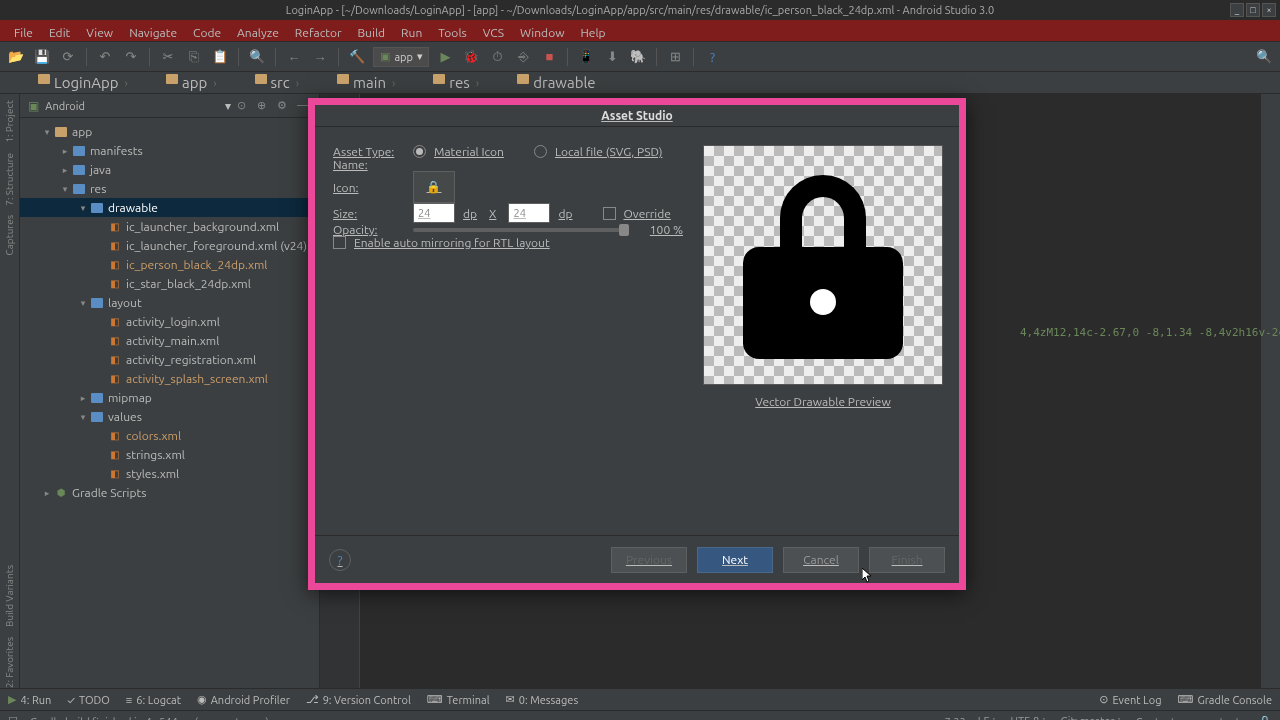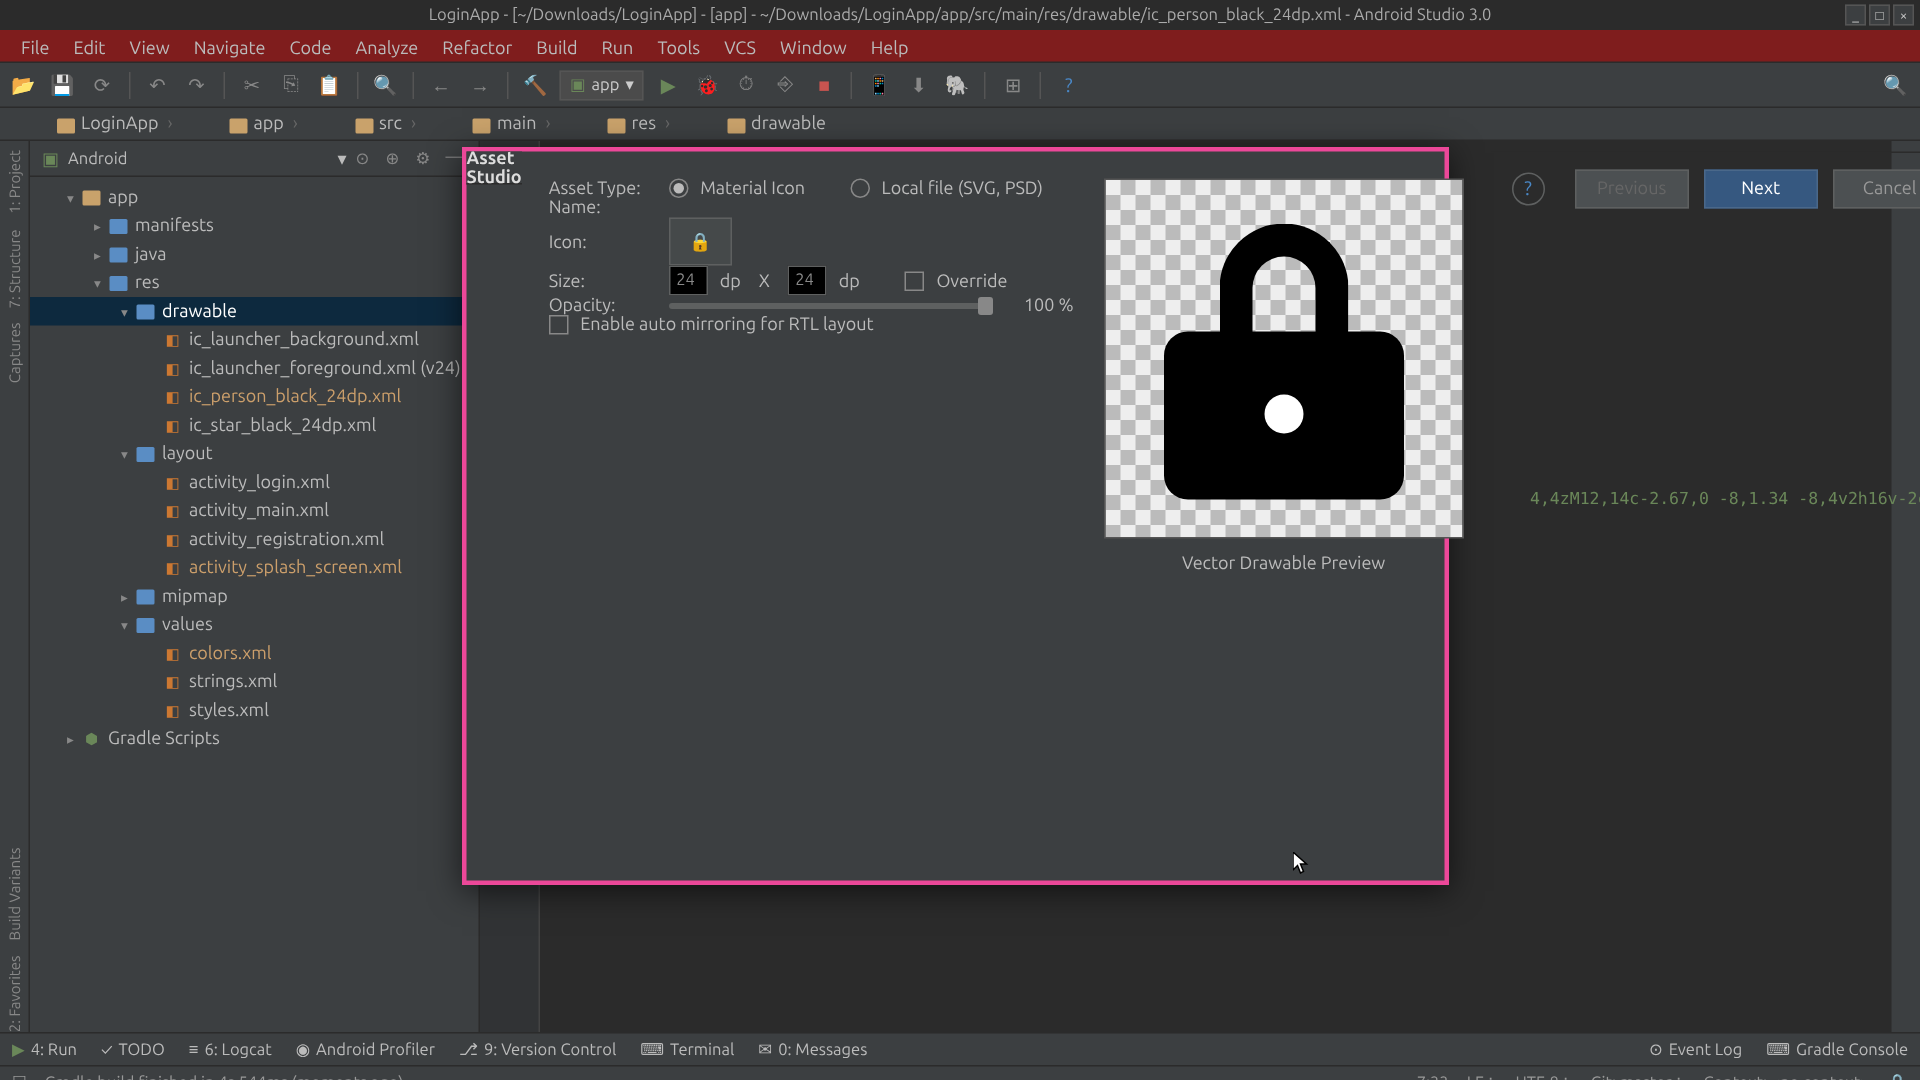--- a/index.html
+++ b/index.html
@@ -8,21 +8,21 @@
 .titlebar .winctrls { position:absolute; right:4px; display:flex; gap:2px; }
 .titlebar .winctrls span { width:14px; height:14px; background:#3c3f41; border:1px solid #555; display:inline-flex; align-items:center; justify-content:center; font-size:9px; color:#ccc; cursor:pointer; }
 .menubar { height:22px; background:#7f1d1d; display:flex; align-items:flex-end; padding:0 6px; border-bottom:1px solid #2b2b2b; }
 .menubar span { padding:2px 8px; font-size:12px; color:#bbb; cursor:pointer; }
 .toolbar { height:30px; background:#3c3f41; display:flex; align-items:center; padding:0 6px; gap:6px; border-bottom:1px solid #2b2b2b; }
 .tb-icon { width:20px; height:20px; display:inline-flex; align-items:center; justify-content:center; color:#888; font-size:13px; cursor:pointer; }
 .tb-sep { width:1px; height:18px; background:#555; margin:0 2px; }
 .runcfg { background:#4b4b4b; border:1px solid #555; padding:1px 6px; height:20px; display:flex; align-items:center; gap:4px; font-size:11px; color:#ccc; }
 .runcfg .tri { color:#6a8759; }
 .breadcrumbs { height:22px; background:#3c3f41; display:flex; align-items:center; padding:0 6px; gap:6px; border-bottom:1px solid #2b2b2b; }
-.bc-item { display:flex; align-items:flex-end; gap:4px; font-size:12px; color:#bbb;padding-left:32px; }
+.bc-item { display:flex; align-items:flex-start; gap:4px; font-size:15px; color:#bbb;padding-left:32px; }
 .bc-sep { color:#666; }
 .folder-icon { width:12px; height:10px; background:#c9a26b; border-radius:1px; display:inline-block; position:relative; }
 .folder-icon.blue { background:#5a8dc4; }
 .main { display:flex; height:594px; }
 .leftstrip { width:20px; background:#3c3f41; border-right:1px solid #2b2b2b; display:flex; flex-direction:column; align-items:center; gap:10px; padding-top:6px; }
 .leftstrip div { writing-mode:vertical-rl; transform:rotate(180deg); font-size:10px; color:#888; cursor:pointer; }
 .projpane { width:300px; background:#3c3f41; border-right:1px solid #2b2b2b; display:flex; flex-direction:column; }
 .projhdr { height:24px; display:flex; align-items:center; padding:0 8px; gap:6px; border-bottom:1px solid #2b2b2b; }
 .projhdr .title { flex:1; font-size:11px; }
 .projhdr .hicon { width:14px; height:14px; color:#888; font-size:11px; cursor:pointer; }
@@ -36,35 +36,35 @@
 .editor { flex:1; background:#2b2b2b; position:relative; }
 .gutter { position:absolute; left:0; top:0; width:40px; height:100%; background:#313335; border-right:1px solid #444; }
 .codehint { position:absolute; left:700px; top:232px; color:#6a8759; font-family:monospace; font-size:11px; white-space:nowrap; }
 .rightstrip { width:20px; background:#3c3f41; border-left:1px solid #2b2b2b; }
 .bottombar { height:22px; background:#3c3f41; border-top:1px solid #2b2b2b; display:flex; align-items:center; padding:0 8px; gap:16px; font-size:11px; }
 .bottombar .item { display:flex; align-items:center; gap:4px; color:#bbb; cursor:pointer; }
 .bottombar .spacer { flex:1; }
 .statusbar { height:22px; background:#3c3f41; border-top:1px solid #2b2b2b; display:flex; align-items:center; padding:0 8px; font-size:11px; color:#999; gap:12px; }
 .statusbar .spacer { flex:1; }
 
-.dialog { position:absolute; left:308px; top:98px; width:658px; height:492px; background:#3c3f41; border:3px solid #ec4899; box-shadow:0 4px 20px rgba(0,0,0,0.6); display:flex; flex-direction:row; }
+.dialog { position:absolute; left:308px; top:98px; width:658px; height:492px; background:#3c3f41; border:7px solid #ec4899; box-shadow:0 4px 20px rgba(0,0,0,0.6); display:flex; flex-direction:column;text-decoration:underline; }
 .dlg-title { height:22px; background:#3c3f41; color:#ddd; display:flex; align-items:center; justify-content:center; font-size:12px; font-weight:bold; border-bottom:1px solid #2b2b2b; }
 .dlg-hdr { display:flex; align-items:center; padding:14px 18px; gap:16px; border-bottom:1px solid #2b2b2b; }
 .dlg-logo { width:46px; height:46px; background:#8bc34a; border-radius:50%; position:relative; display:flex; align-items:center; justify-content:center; }
 .dlg-logo::before { content:''; width:24px; height:14px; border:4px solid #3c3f41; border-bottom:none; border-radius:14px 14px 0 0; position:absolute; top:8px; }
 .dlg-hdr h1 { font-size:22px; font-weight:normal; color:#ddd; }
 .dlg-hdr .sub { font-size:11px; color:#999; margin-top:2px; }
 .dlg-body { flex:1; display:flex; padding:18px; gap:20px; }
 .form { flex:0 0 350px; display:flex; flex-direction:column; font-size:12px; }
 .frow { display:flex; align-items:center; gap:8px; }
 .flabel { width:72px; color:#bbb; }
 .radio { width:13px; height:13px; border:1px solid #888; border-radius:50%; display:inline-flex; align-items:center; justify-content:center; cursor:pointer; }
 .radio.on::after { content:''; width:7px; height:7px; background:#bbb; border-radius:50%; }
 .tinput { background:#45494a; border:1px solid #5e6060; height:22px; padding:0 6px; color:#ccc; font-size:12px; flex:1; }
-.sizein { width:26px; background:#000000; border:1px solid #5e6060; height:20px; padding:0 4px; color:#888; font-size:11px; }
+.sizein { width:42px; background:#ffffff; border:1px solid #5e6060; height:20px; padding:0 4px; color:#888; font-size:11px; }
 .iconbtn { width:42px; height:32px; background:#45494a; border:1px solid #5e6060; display:flex; align-items:center; justify-content:center; cursor:pointer; }
 .chk { width:13px; height:13px; border:1px solid #888; cursor:pointer; }
 .slider { flex:1; height:4px; background:#5e6060; position:relative; border-radius:2px; }
 .slider .thumb { position:absolute; right:0; top:-4px; width:10px; height:12px; background:#888; border-radius:2px; }
 .preview { flex:1; display:flex; flex-direction:column; align-items:center; }
 .checker { width:240px; height:240px; background:repeating-conic-gradient(#bbb 0 25%,#eee 0 50%) 0 0/20px 20px; border:1px solid #555; display:flex; align-items:center; justify-content:center; }
 .lockprev { width:160px; height:180px; position:relative; }
 .lockprev .shackle { width:86px; height:78px; border:22px solid #000; border-bottom:none; border-radius:50px 50px 0 0; position:absolute; top:0; left:37px; }
 .lockprev .body { width:160px; height:112px; background:#000; border-radius:16px; position:absolute; top:72px; }
 .lockprev .hole { width:26px; height:26px; background:#fff; border-radius:50%; position:absolute; top:114px; left:67px; }

